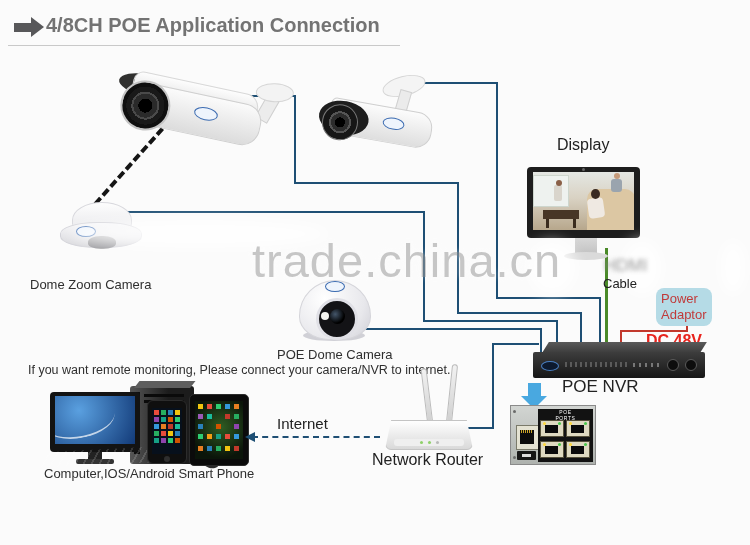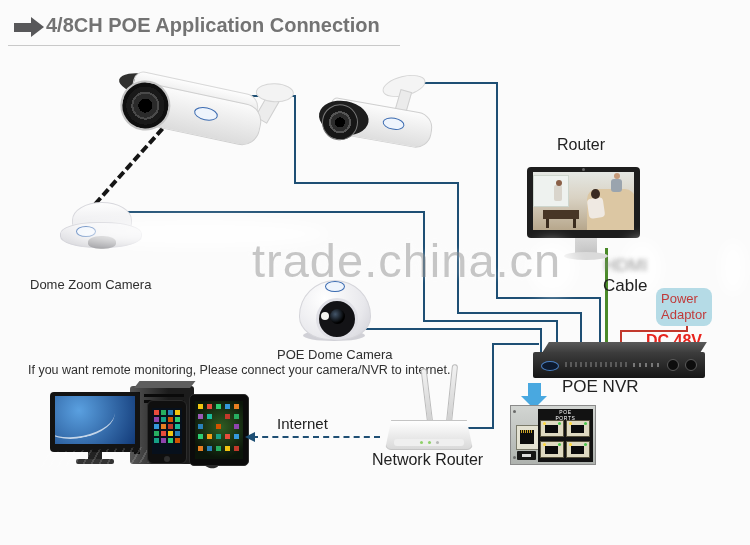--- a/index.html
+++ b/index.html
@@ -96,21 +96,21 @@
   <div class="abs" style="left:297px;top:278px;width:74px;height:68px;">
     <div class="abs" style="left:6px;top:52px;width:62px;height:11px;background:#d0d0d6;border-radius:50%;"></div>
     <div class="abs" style="left:2px;top:2px;width:70px;height:58px;background:radial-gradient(circle at 35% 30%,#ffffff,#e8e8ec 65%,#cfcfd6);border:1px solid #d5d5da;border-radius:52% 52% 44% 44% / 62% 62% 40% 40%;"></div>
     <div class="abs" style="left:19px;top:20px;width:36px;height:36px;border-radius:50%;background:#131316;border:3px solid #e0e0e6;"></div>
     <div class="abs" style="left:33px;top:31px;width:15px;height:15px;border-radius:50%;background:radial-gradient(circle at 35% 35%,#44566a,#000 65%);"></div>
     <div class="abs" style="left:24px;top:34px;width:8px;height:8px;border-radius:50%;background:#f5f5f2;"></div>
     <div class="logo" style="left:28px;top:3px;width:18px;height:9px;"></div>
   </div>
   <div class="lbl" style="left:277px;top:347px;">POE Dome Camera</div>
 
-  <div class="biglbl" style="left:557px;top:136px;">Router</div>
+  <div class="biglbl" style="left:557px;top:136px;">Display</div>
   <div class="abs" style="left:527px;top:167px;width:113px;height:71px;background:#1d1d1d;border-radius:4px;">
     <div class="abs" style="left:6px;top:5px;width:101px;height:58px;overflow:hidden;background:linear-gradient(180deg,#e4e7e3 0%,#d9d2c3 45%,#b7a78c 100%);">
       <div class="abs" style="left:0;top:3px;width:34px;height:30px;background:#eef2ef;border:1px solid #cdd6cd;"></div>
       <div class="abs" style="left:21px;top:13px;width:8px;height:16px;background:#d9d5cc;border-radius:2px;"></div>
       <div class="abs" style="left:23px;top:8px;width:6px;height:6px;border-radius:50%;background:#8a6048;"></div>
       <div class="abs" style="left:54px;top:17px;width:48px;height:42px;background:#dcc7a3;border-radius:10px 10px 0 0;"></div>
       <div class="abs" style="left:78px;top:7px;width:11px;height:13px;background:#9aa4ae;border-radius:3px;"></div>
       <div class="abs" style="left:81px;top:1px;width:6px;height:6px;border-radius:50%;background:#c59a7a;"></div>
       <div class="abs" style="left:55px;top:26px;width:16px;height:20px;background:#efe9e2;border-radius:4px;transform:rotate(-8deg);"></div>
       <div class="abs" style="left:58px;top:17px;width:9px;height:10px;border-radius:50%;background:#3a2a22;"></div>
@@ -123,21 +123,21 @@
   <div class="abs" style="left:575px;top:238px;width:22px;height:16px;background:linear-gradient(#d8d8d8,#c2c2c2);"></div>
   <div class="abs" style="left:564px;top:252px;width:44px;height:8px;background:#dadada;border-radius:50%;"></div>
 
   <div class="smudge" style="left:70px;top:220px;width:260px;height:28px;"></div>
   <div class="smudge" style="left:528px;top:242px;width:48px;height:52px;"></div>
   <div class="smudge" style="left:622px;top:240px;width:40px;height:55px;"></div>
   <div class="smudge" style="left:720px;top:240px;width:26px;height:55px;"></div>
   <div class="abs" style="left:252px;top:233px;font-size:47px;color:#9b9b9b;opacity:.55;letter-spacing:1px;text-shadow:0 0 6px #fff;">trade.china.cn</div>
 
   <div class="biglbl" style="left:604px;top:256px;color:#8a8a8a;filter:blur(2px);opacity:.85;font-size:17px;">HDMI</div>
-  <div class="biglbl" style="left:603px;top:276px;font-size:17px;">Cable</div>
+  <div class="biglbl" style="left:603px;top:276px;font-size:13px;">Cable</div>
 
   <div class="abs" style="left:656px;top:288px;width:56px;height:38px;background:#b5dbe6;border-radius:8px;display:flex;align-items:center;justify-content:center;">
     <span style="font-size:13px;color:#c03a3a;text-align:left;line-height:1.25;width:46px;">Power Adaptor</span>
   </div>
   <div class="abs" style="left:646px;top:332px;font-size:16px;font-weight:600;color:#e8241e;">DC 48V</div>
 
   <div class="abs" style="left:542px;top:342px;width:158px;height:11px;background:linear-gradient(#5a5a5a,#3c3c3c);transform:skewX(-32deg);transform-origin:bottom left;"></div>
   <div class="abs" style="left:533px;top:352px;width:172px;height:26px;background:linear-gradient(#3d3d3d,#161616);border-radius:2px;">
     <div class="abs" style="left:8px;top:9px;width:16px;height:8px;border-radius:50%;border:1px solid #4a7fc1;background:#0d1a2e;"></div>
     <div class="abs" style="left:32px;top:10px;width:62px;height:5px;background:repeating-linear-gradient(90deg,#5a5a5a 0 2px,transparent 2px 5px);"></div>
@@ -207,20 +207,21 @@
   <div class="abs" style="left:189px;top:394px;width:58px;height:70px;background:#0b0b0b;border-radius:5px;border:1px solid #2c2c2c;">
     <div class="abs" style="left:5px;top:6px;width:48px;height:58px;background:radial-gradient(circle at 55% 45%,#2e5c22,#0b150a 75%);overflow:hidden;">
       <div class="abs" style="left:3px;top:3px;width:5px;height:5px;background:#f1c40f;
         box-shadow:9px 0 0 #e74c3c,18px 0 0 #2ecc71,27px 0 0 #3498db,36px 0 0 #e67e22,
                    0 10px 0 #9b59b6,9px 10px 0 #1abc9c,27px 10px 0 #c0392b,36px 10px 0 #27ae60,
                    0 20px 0 #2980b9,18px 20px 0 #d35400,36px 20px 0 #8e44ad,
                    0 30px 0 #2ecc71,9px 30px 0 #f39c12,18px 30px 0 #16a085,27px 30px 0 #e74c3c,36px 30px 0 #3498db,
                    0 42px 0 #e67e22,9px 42px 0 #2980b9,18px 42px 0 #27ae60,27px 42px 0 #f1c40f,36px 42px 0 #c0392b;"></div>
     </div>
   </div>
+  <div class="lbl" style="left:44px;top:466px;">Computer,IOS/Android Smart Phone</div>
 
   <div class="biglbl" style="left:277px;top:415px;font-size:15px;">Internet</div>
   <div class="abs" style="left:252px;top:436px;width:128px;border-top:2px dashed #1e4f74;"></div>
   <div class="abs" style="left:245px;top:432px;width:0;height:0;border-right:10px solid #1e4f74;border-top:5px solid transparent;border-bottom:5px solid transparent;"></div>
 
   <div class="abs" style="left:424px;top:368px;width:4px;height:56px;background:linear-gradient(#f2f2f2,#cfcfcf);border:1px solid #bbb;border-radius:3px;transform:rotate(-7deg);"></div>
   <div class="abs" style="left:449px;top:364px;width:4px;height:58px;background:linear-gradient(#f2f2f2,#cfcfcf);border:1px solid #bbb;border-radius:3px;transform:rotate(6deg);"></div>
   <div class="abs" style="left:385px;top:420px;width:86px;height:28px;background:linear-gradient(#ffffff,#d9d9d9);border:1px solid #c4c4c4;clip-path:polygon(7% 0,93% 0,100% 100%,0 100%);border-radius:6px;">
     <div class="abs" style="left:8px;top:18px;width:70px;height:7px;background:#efefef;border-radius:3px;"></div>
     <div class="abs" style="left:34px;top:20px;width:3px;height:3px;border-radius:50%;background:#8fd06a;box-shadow:8px 0 0 #8fd06a,16px 0 0 #b9b9b9;"></div>

